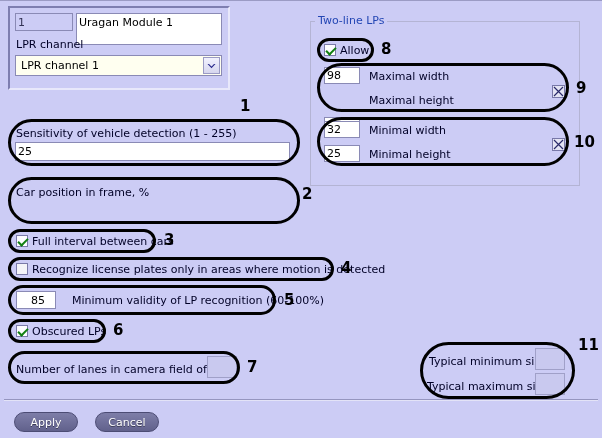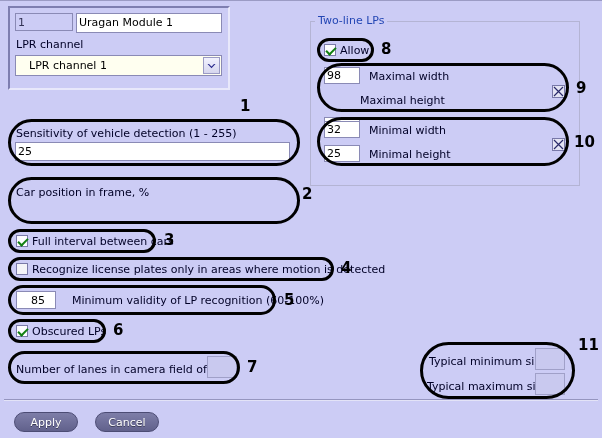--- a/index.html
+++ b/index.html
@@ -57,21 +57,21 @@
     white-space: nowrap;
   }
   .combo {
     position: absolute;
     background: #fffff0;
     border: 1px solid #8a8ab5;
     box-sizing: border-box;
     font-size: 11px;
     color: #000;
     line-height: 19px;
-    padding-left: 13px;
+    padding-left: 5px;
     white-space: nowrap;
     overflow: hidden;
   }
   .combo .arrowbtn {
     position: absolute;
     right: 1px;
     top: 1px;
     bottom: 1px;
     width: 17px;
     background: linear-gradient(#f2f2ff, #d6d6ee);
@@ -175,21 +175,21 @@
 </head>
 <body>
 
 <div id="app">
 
   <div class="panel-sunken" style="left:8px; top:5px; width:222px; height:84px;">
   </div>
 
   <div class="tbox disabled" style="left:15px; top:12px; width:58px; height:18px; line-height:17px;">1</div>
 
-  <div class="tbox" style="left:76px; top:12px; width:146px; height:20px; line-height:17px;">Uragan Module 1</div>
+  <div class="tbox" style="left:76px; top:12px; width:146px; height:32px; line-height:17px;">Uragan Module 1</div>
 
   <div class="lbl" style="left:16px; top:37px;">LPR channel</div>
 
   <div class="combo" style="left:15px; top:54px; width:207px; height:21px;">
     <span>LPR channel 1</span>
     <span class="arrowbtn">
       <svg width="11" height="8" viewBox="0 0 11 8">
           <path d="M1.5 2 L5.5 6.2 L9.5 2 L8 2 L5.5 4.6 L3 2 Z" fill="#2a2a8c"></path>
         </svg>
     </span>
@@ -247,21 +247,21 @@
   <div class="cb checked" style="left:324px; top:43px;"></div>
   <div class="lbl" style="left:340px; top:43px;">Allow</div>
 
   <div class="anno" style="left:317px; top:37px; width:57px; height:24px;"></div>
   <div class="anno-num" style="left:381px; top:41px;">8</div>
 
   <div class="tbox" style="left:324px; top:66px; width:36px; height:17px; line-height:16px;">98</div>
   <div class="lbl" style="left:369px; top:69px;">Maximal width</div>
 
   <div class="tbox" style="left:324px; top:90px; width:36px; height:17px; line-height:16px;margin-top:26px;">58</div>
-  <div class="lbl" style="left:360px; top:93px;text-align:center;">Maximal height</div>
+  <div class="lbl" style="left:369px; top:93px;text-align:center;">Maximal height</div>
 
   <div class="xbtn" style="left:552px; top:84px;">
     <svg width="11" height="11" viewBox="0 0 11 11">
         <path d="M1 1 L10 10 M10 1 L1 10" stroke="#2a2a6a" stroke-width="1.2" fill="none"></path>
       </svg>
   </div>
 
   <div class="anno" style="left:317px; top:62px; width:252px; height:49px;"></div>
   <div class="anno-num" style="left:576px; top:80px;">9</div>
 

